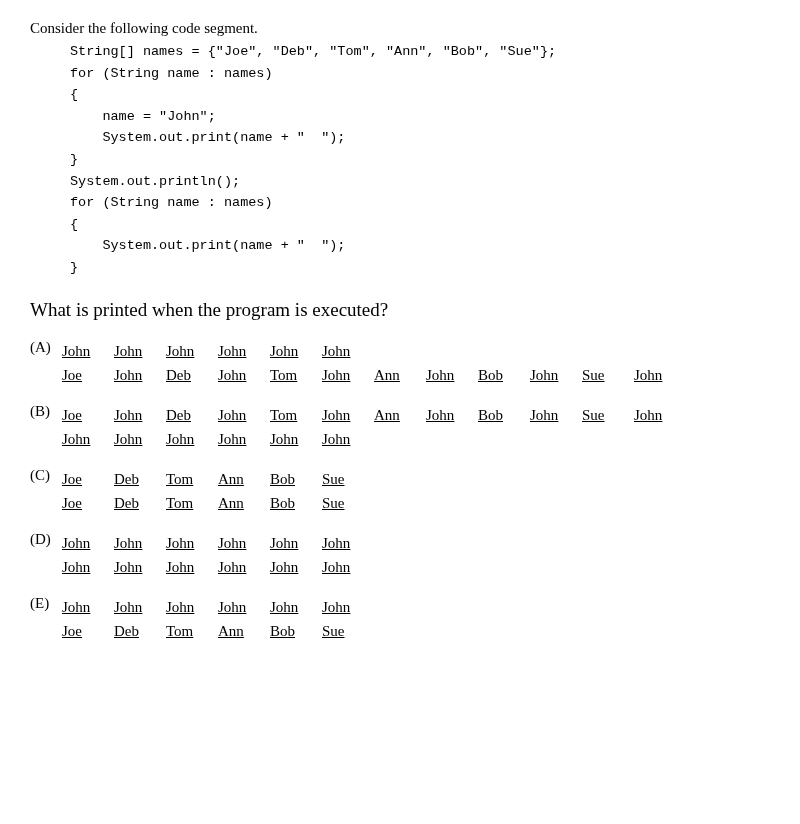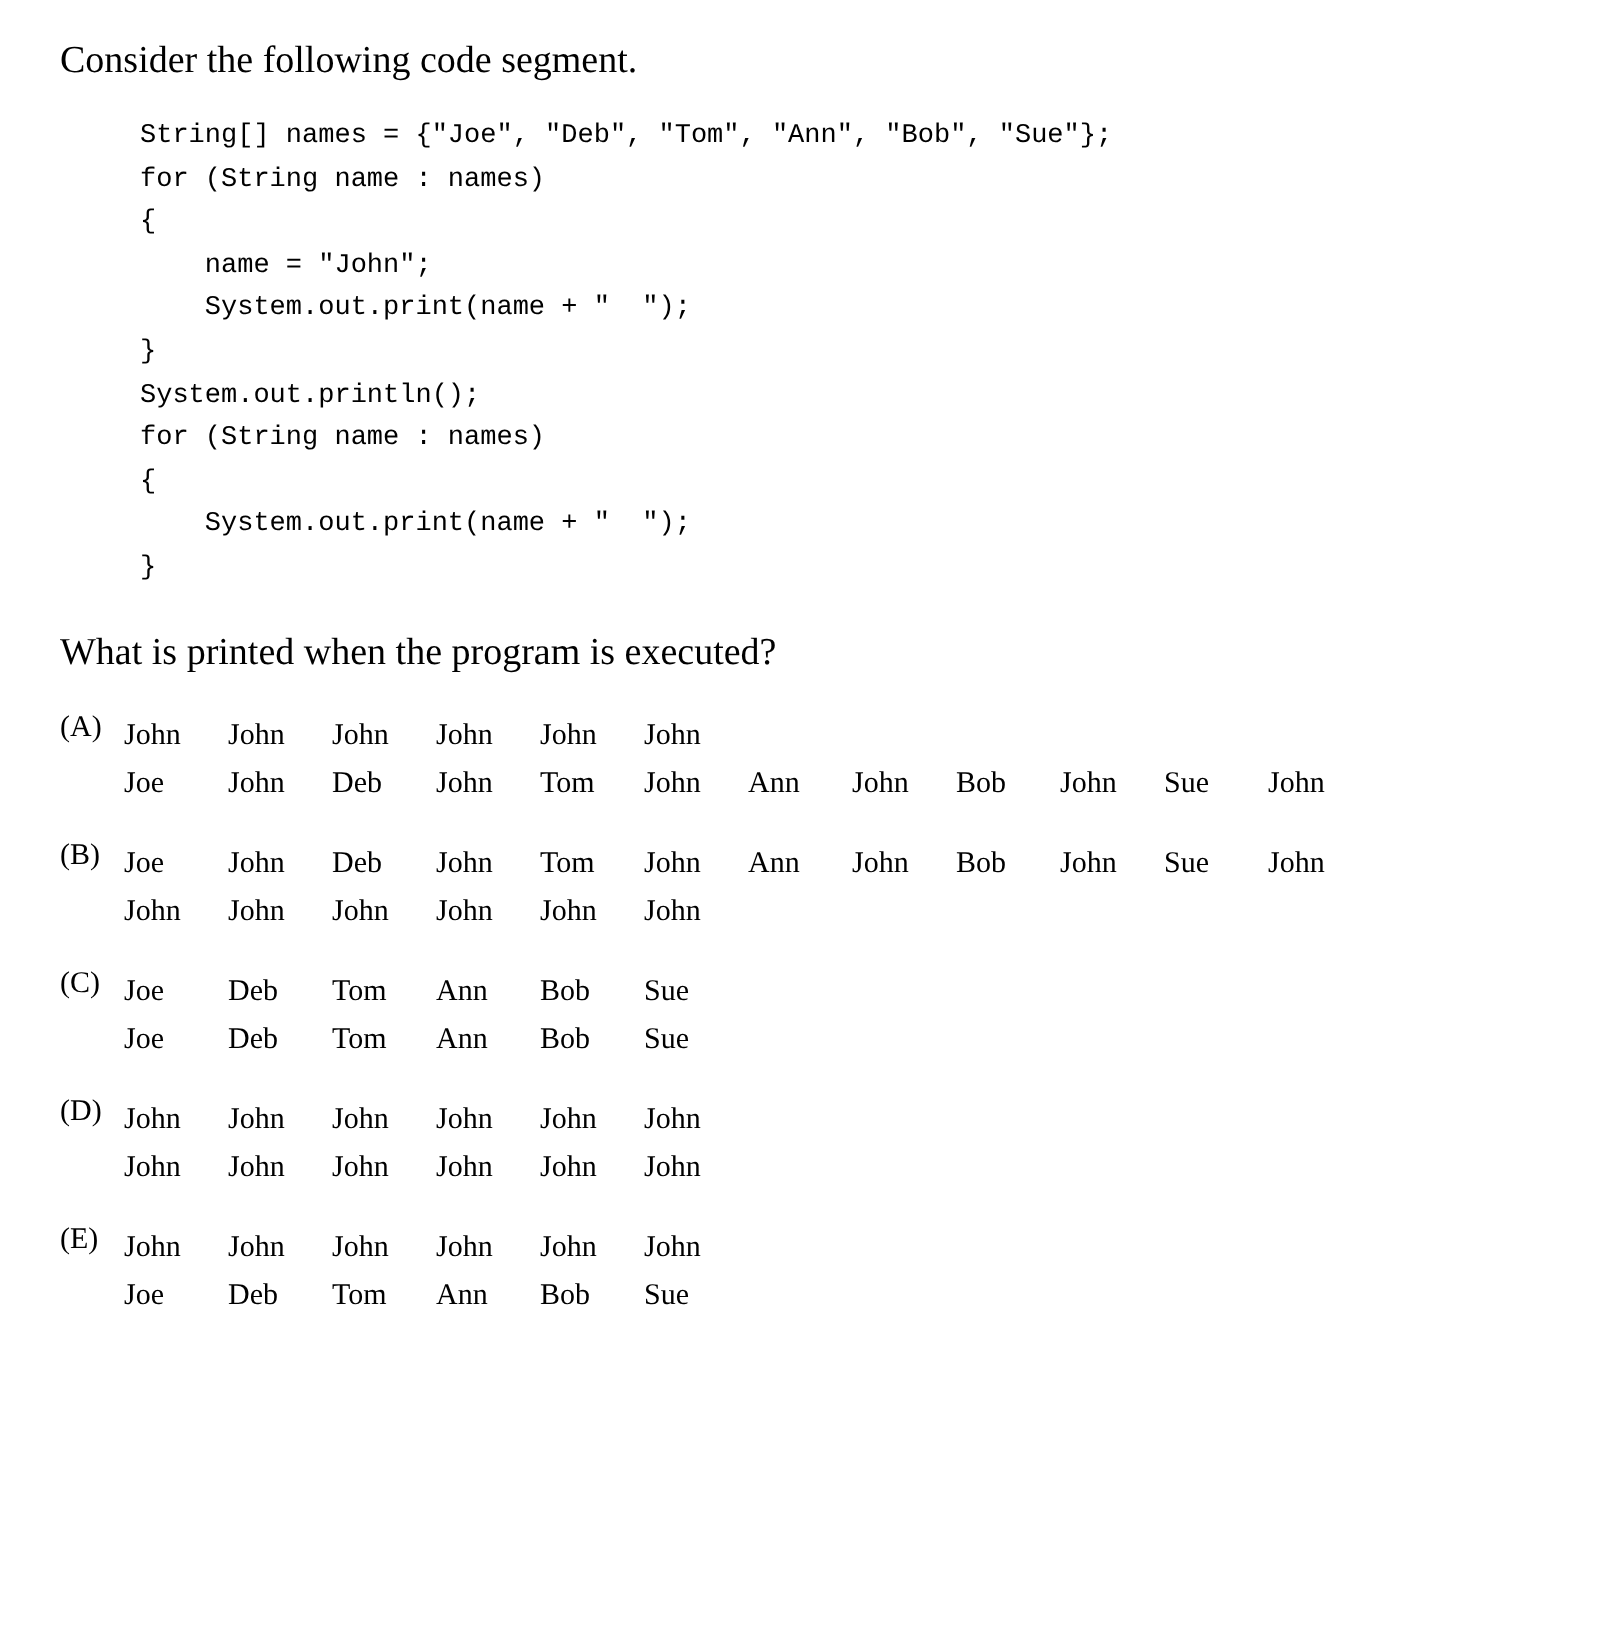--- a/index.html
+++ b/index.html
@@ -12,22 +12,22 @@
       background: #ffffff;
       font-family: Georgia, 'Times New Roman', serif;
       font-size: 15px;
       color: #000000;
       padding: 20px 30px;
       width: 800px;
       min-height: 824px;
     }
 
     .intro-text {
-      font-size: 19px;
-      margin-bottom: 16px;
+      font-size: 15px;
+      margin-bottom: 4px;
     }
 
     .code-block {
       font-family: 'Courier New', Courier, monospace;
       font-size: 13.5px;
       line-height: 1.6;
       margin-left: 40px;
       margin-bottom: 20px;
       white-space: pre;
     }
@@ -60,20 +60,21 @@
       display: flex;
       flex-direction: column;
       font-size: 15px;
       line-height: 1.6;
     }
 
     .option-line {
       display: flex;
       flex-direction: row;
       flex-wrap: nowrap;
+      text-decoration: underline;
     }
 
     .word {
       display: inline-block;
       min-width: 52px;
     }
   </style>
 </head>
 <body>
 

